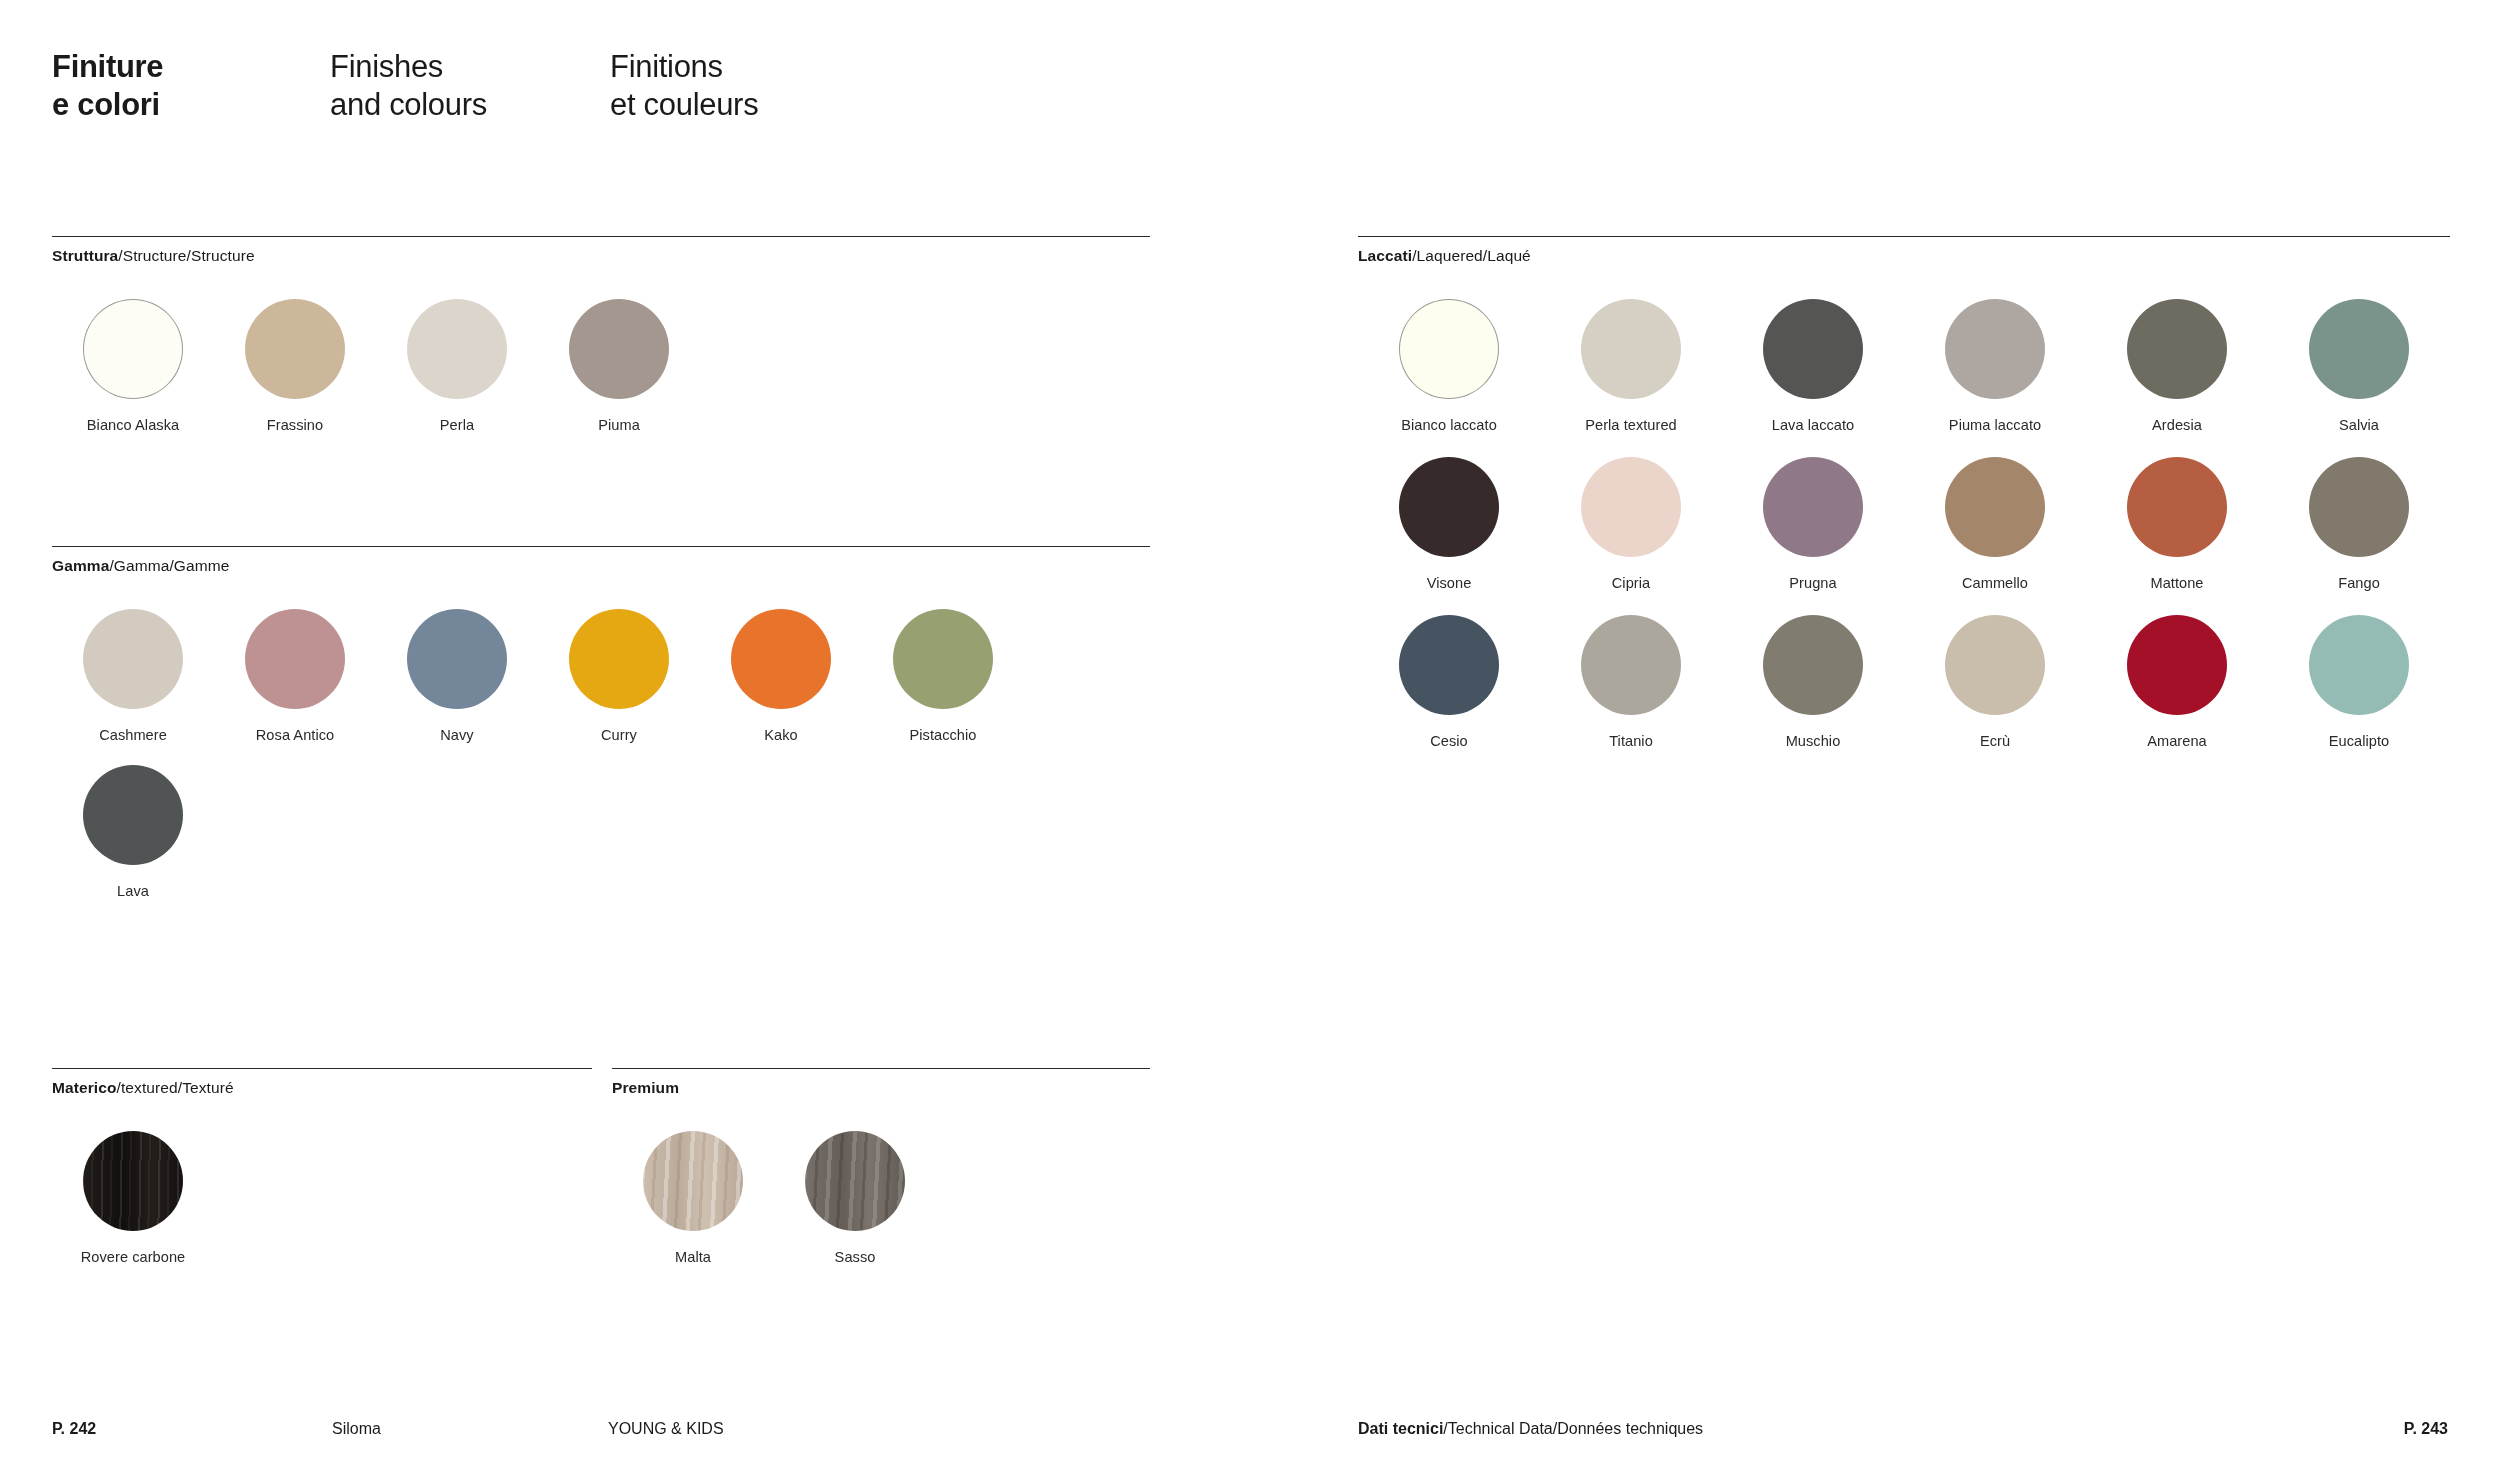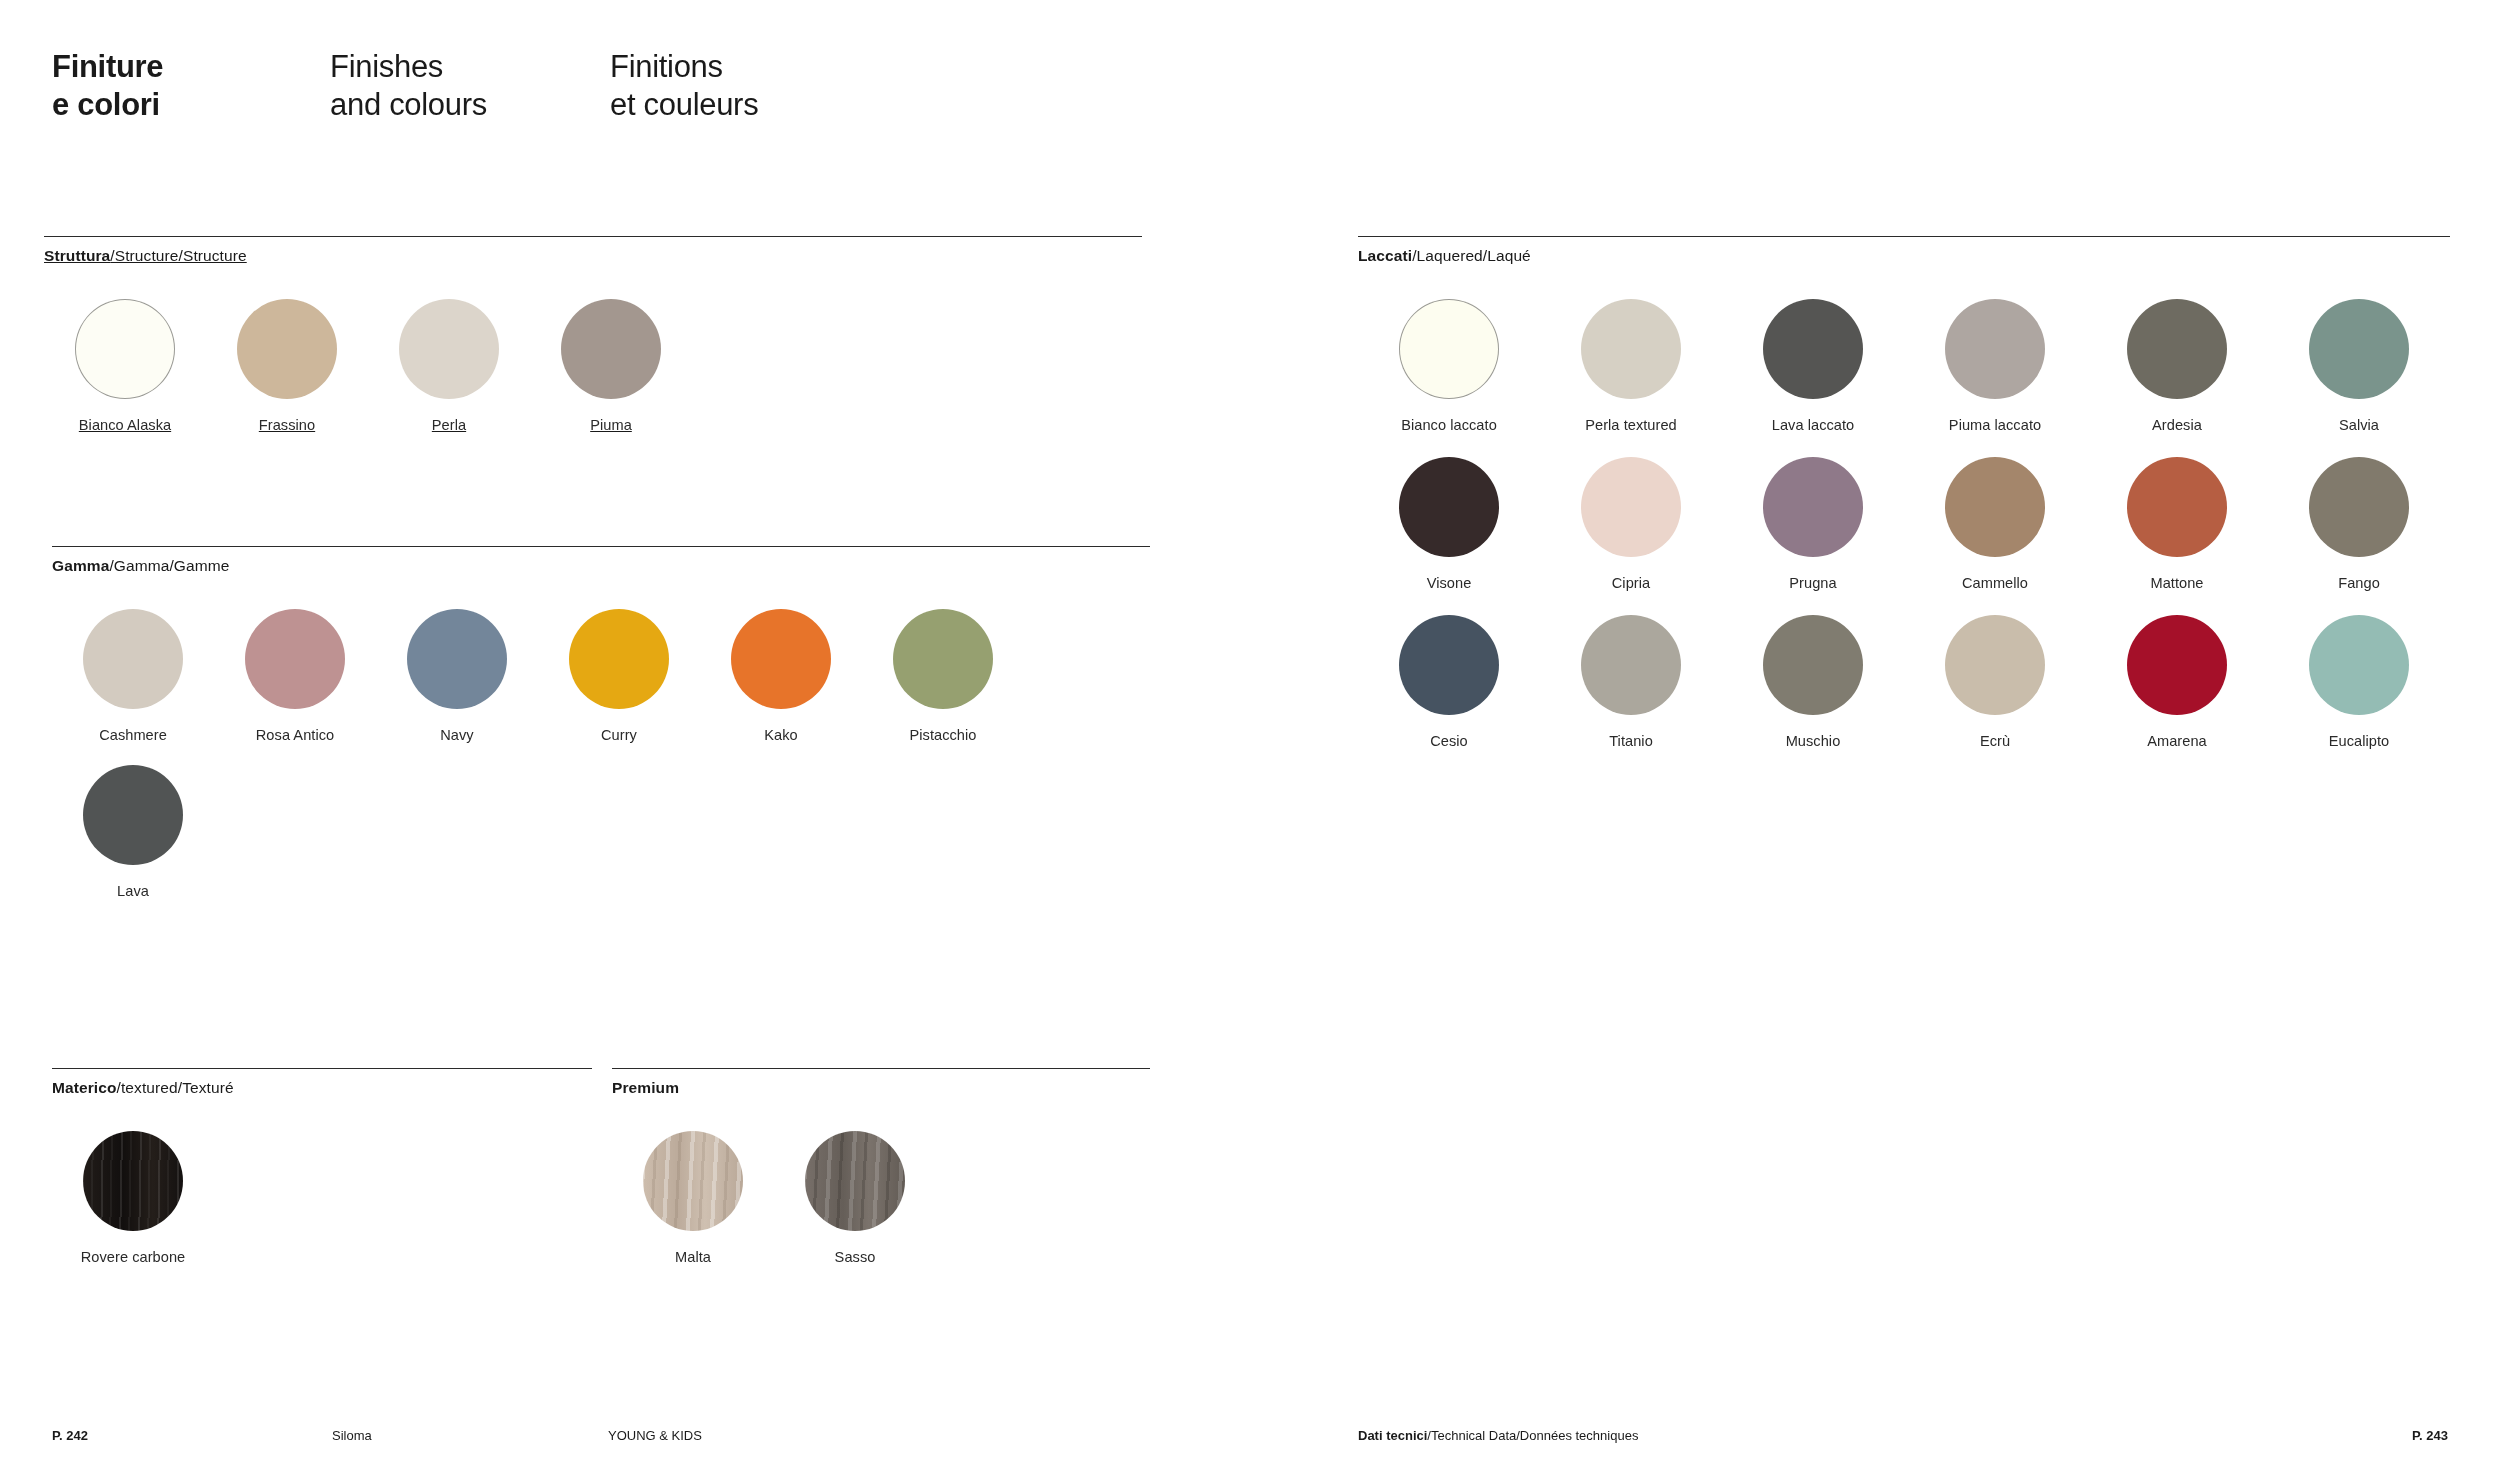--- a/index.html
+++ b/index.html
@@ -102,39 +102,39 @@
       repeating-linear-gradient(93deg,
         rgba(255,255,255,.16) 0px, rgba(255,255,255,.16) 4px,
         rgba(0,0,0,0) 4px, rgba(0,0,0,0) 12px,
         rgba(40,36,32,.24) 12px, rgba(40,36,32,.24) 15px,
         rgba(0,0,0,0) 15px, rgba(0,0,0,0) 24px),
       linear-gradient(90deg,#776f69 0%,#655e58 38%,#7b736c 64%,#625b55 100%);
   }
 
   
   .footer{position:absolute;bottom:0;left:0;width:2500px;height:52px;}
-  .f-item{position:absolute;font-size:13px;white-space:nowrap;margin-top:8px;}
+  .f-item{position:absolute;font-size:16px;white-space:nowrap;}
   .f-bold{font-weight:bold;}
   .f-reg{font-weight:normal;}
 </style>
 </head>
 <body>
 
 <div class="page">
 
   <div class="header">
     <div class="h-col h-it">Finiture
 e colori</div>
     <div class="h-col h-en">Finishes
 and colours</div>
     <div class="h-col h-fr">Finitions
 et couleurs</div>
   </div>
 
-  <div class="section" style="left:44px;top:236px;width:1098px;text-decoration:underline;">
+  <div class="section" style="left:52px;top:236px;width:1098px;">
     <div class="rule"></div>
     <div class="sec-label">
       <b>Struttura</b><span>/Structure/Structure</span>
     </div>
     <div class="swatch-row" style="margin-top:34px;">
       <div class="swatch">
         <div class="disc bordered" style="background-color:#FDFDF5"></div>
         <div class="cap">Bianco Alaska</div>
       </div>
       <div class="swatch">

